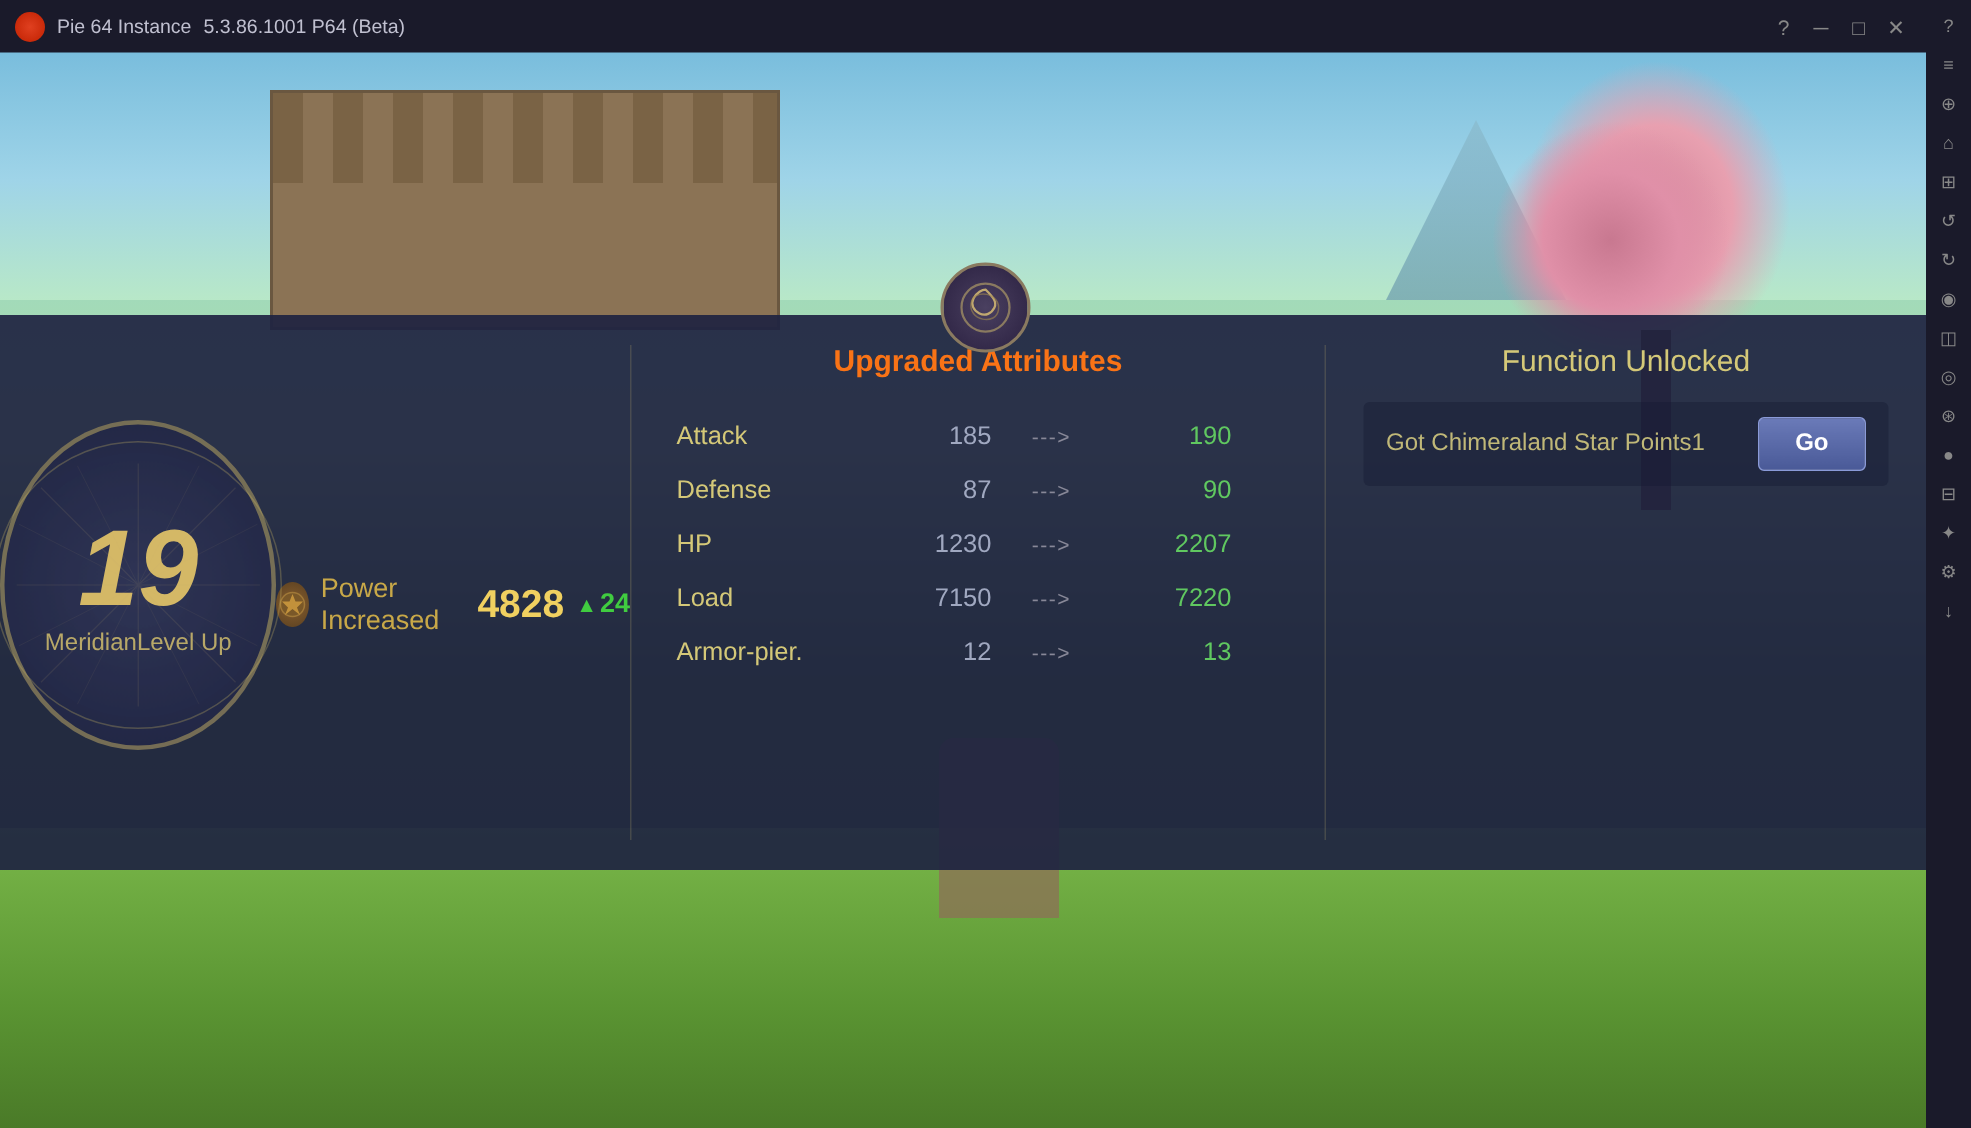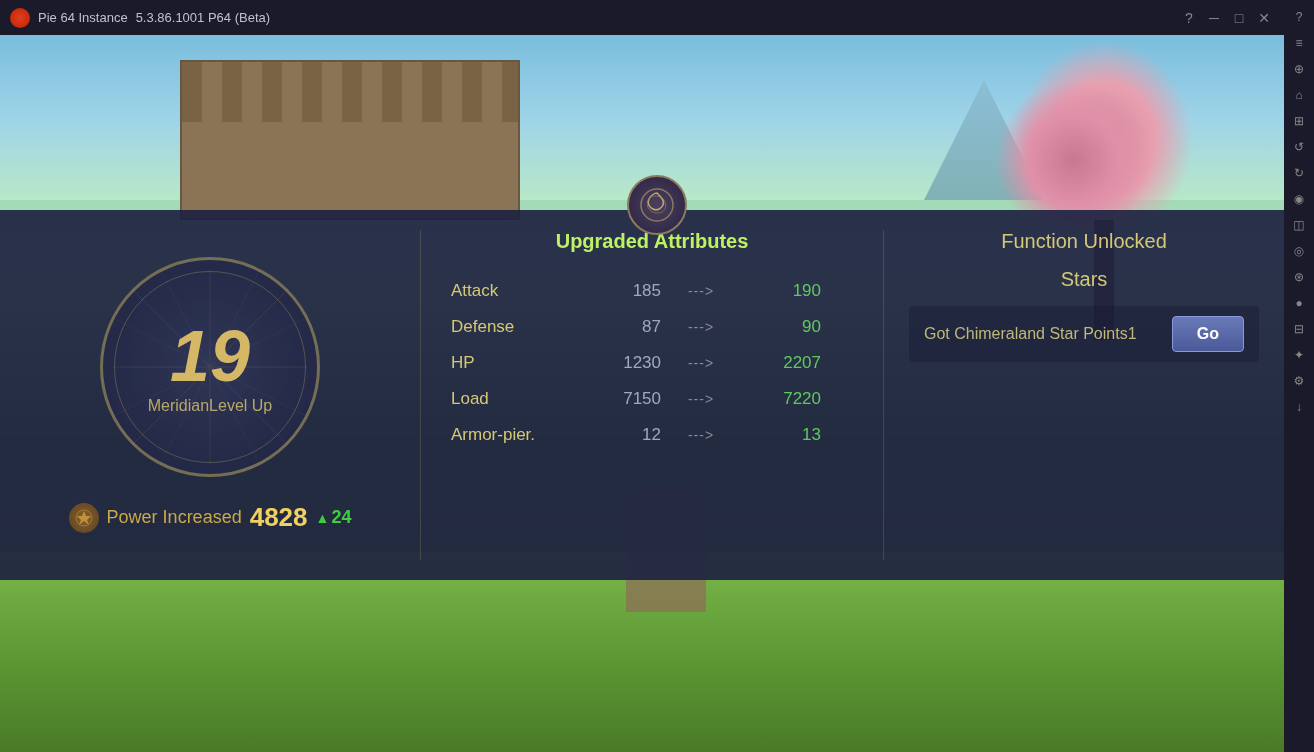--- a/index.html
+++ b/index.html
@@ -114,24 +114,22 @@
       height: 370px;
       background: rgba(30, 35, 65, 0.92);
       display: flex;
       flex-direction: row;
     }
 
     
     .left-section {
       width: 420px;
       display: flex;
-      flex-direction: column;
       align-items: center;
       justify-content: center;
-      padding: 20px;
       position: relative;
     }
 
     .level-circle {
       width: 220px;
       height: 220px;
       border-radius: 50%;
       border: 3px solid rgba(200, 180, 100, 0.5);
       background: radial-gradient(circle, rgba(50,55,90,0.8) 0%, rgba(30,35,65,0.9) 100%);
       display: flex;
@@ -215,21 +213,21 @@
     
     .middle-section {
       flex: 1;
       padding: 20px 30px;
       display: flex;
       flex-direction: column;
     }
 
     .section-title {
       font-size: 20px;
-      color: #bef264;
+      color: #f97316;
       font-weight: bold;
       text-align: center;
       margin-bottom: 20px;
     }
 
     .attr-row {
       display: flex;
       align-items: center;
       padding: 8px 0;
       font-size: 17px;
@@ -517,21 +515,20 @@
       <span class="attr-new">13</span>
     </div>
   </div>
 
   <div class="divider-v"></div>
 
   <div class="right-section">
     <div class="function-title">Function Unlocked</div>
 
 
-    <div class="stars-title">Stars</div>
 
     <div class="stars-row">
       <span class="stars-text">Got Chimeraland Star Points1</span>
       <button class="go-button">Go</button>
     </div>
   </div>
 
 </div>
 
 <div class="taskbar">

